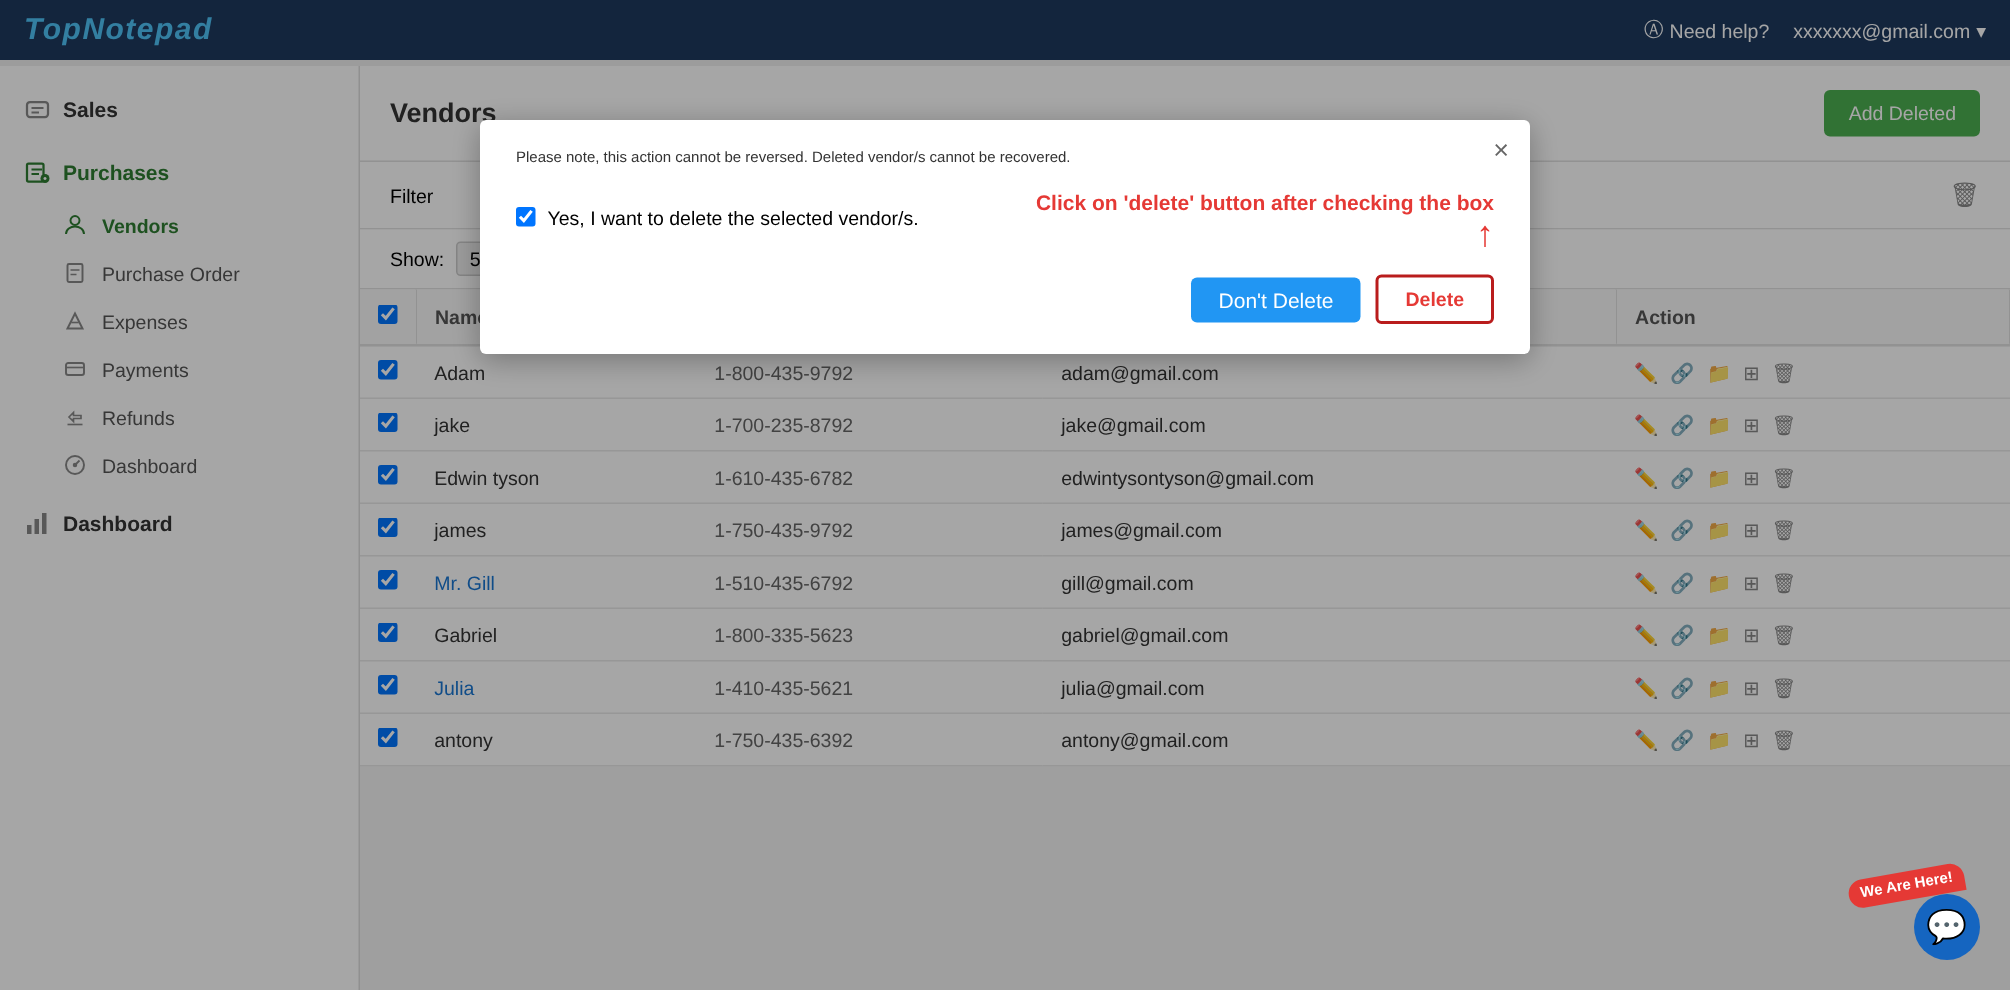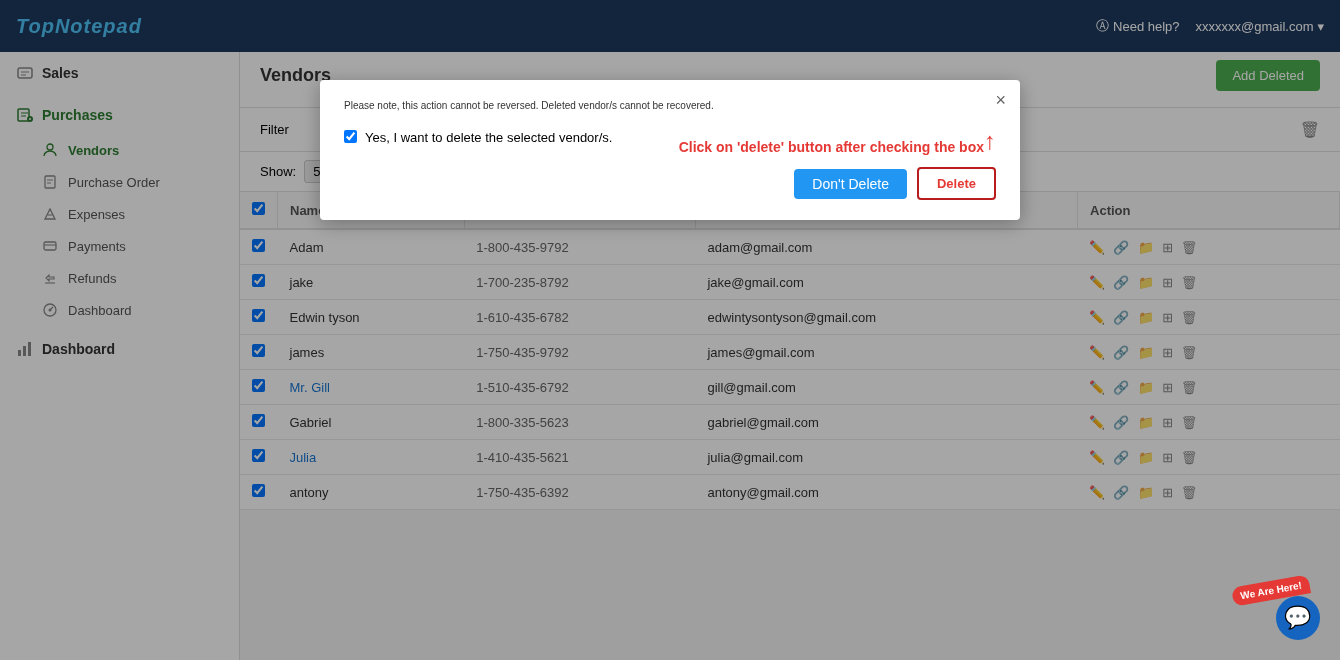--- a/index.html
+++ b/index.html
@@ -1,21 +1,21 @@
 <!DOCTYPE html>
 <html><head>
   <meta charset="utf-8">
   <style>
     * { box-sizing: border-box; margin: 0; padding: 0; }
     body { font-family: Arial, sans-serif; font-size: 13px; background: #f0f0f0; overflow: hidden; }
 
     
     .top-nav {
       background: #1e3a5f;
-      height: 52px;
+      height: 40px;
       display: flex;
       align-items: center;
       justify-content: space-between;
       padding: 0 16px;
       position: fixed; top: 0; left: 0; right: 0; z-index: 100;
     }
     .top-nav-logo {
       color: white;
       font-size: 20px;
       font-weight: bold;
@@ -128,21 +128,21 @@
     }
     .btn-delete {
       background: white; color: #e53935; border: 2px solid #b91c1c;
       padding: 7px 18px; border-radius: 4px; font-size: 13px; cursor: pointer; font-weight: bold;
     }
 
     
     .modal-hint-row {
       display: flex; align-items: center; justify-content: space-between;
     }
-    .hint-text-arrow { display: flex; align-items: flex-end; }
+    .hint-text-arrow { display: flex; flex-direction: column; align-items: flex-end; }
     .hint-arrow { color: #e53935; font-size: 24px; text-align: right; }
 
     
     .chat-bubble {
       position: fixed; bottom: 20px; right: 20px; z-index: 300;
       display: flex; flex-direction: column; align-items: flex-end;
     }
     .chat-we-here {
       background: #e53935; color: white; font-size: 10px; font-weight: bold;
       padding: 4px 8px; border-radius: 50px 50px 0 50px;

